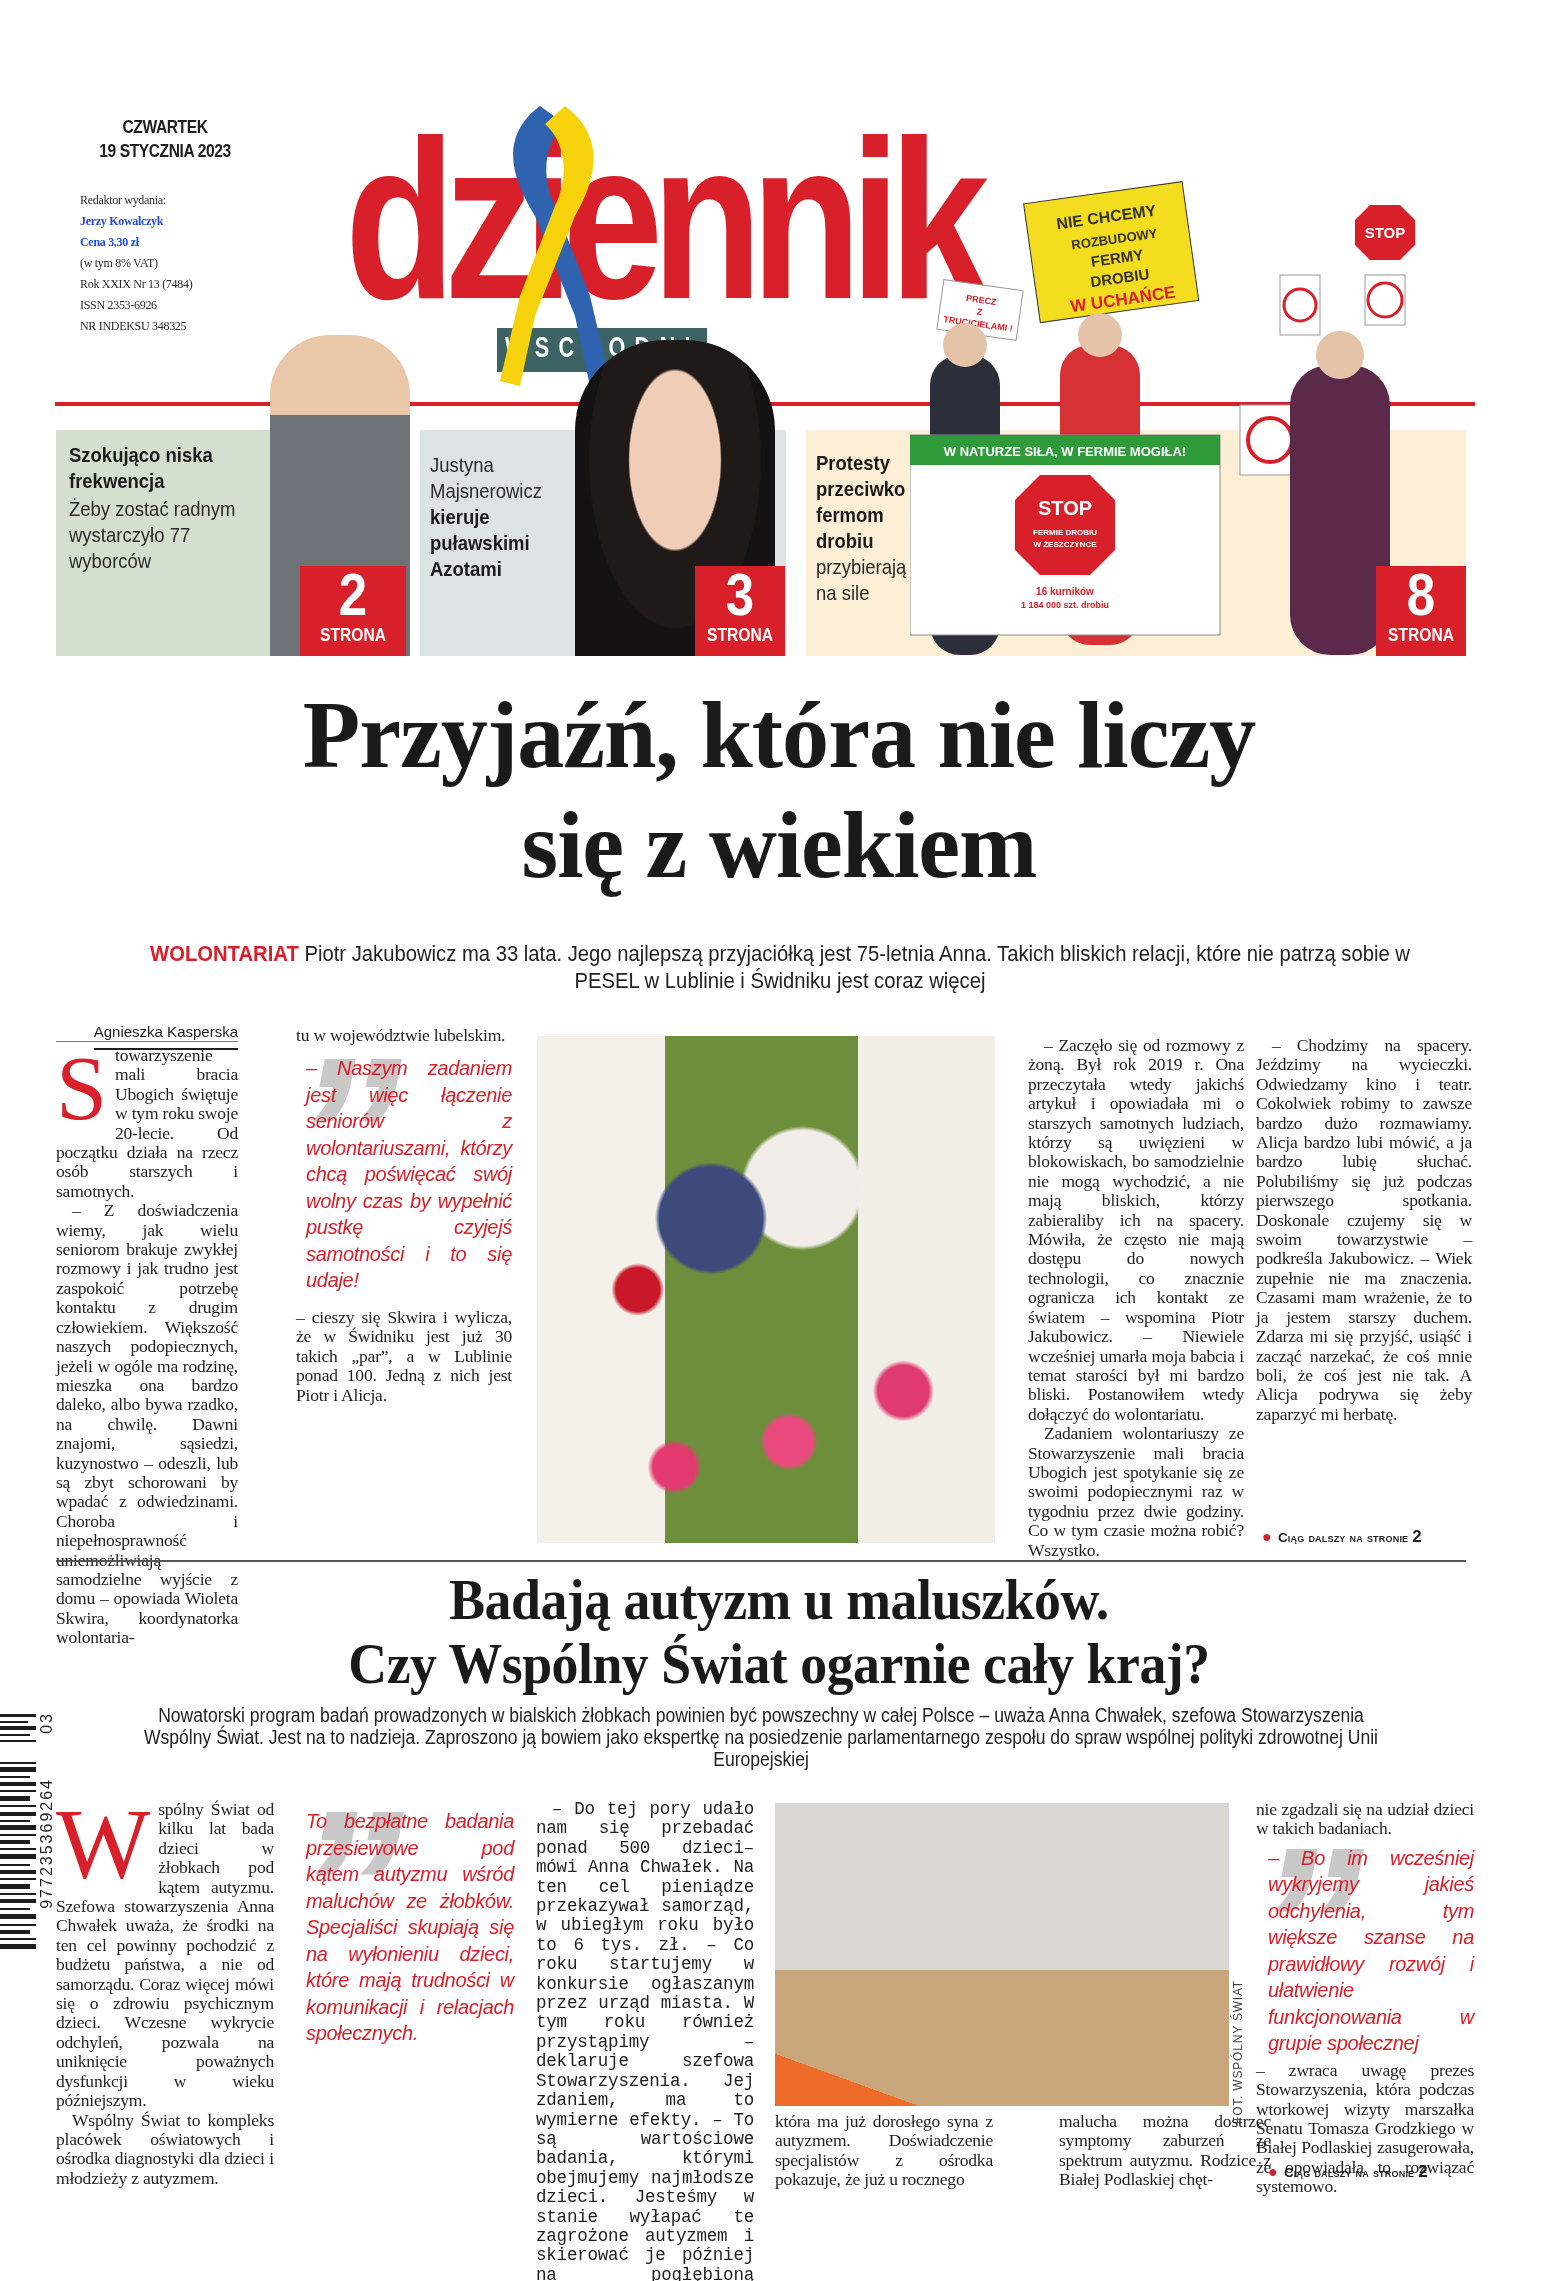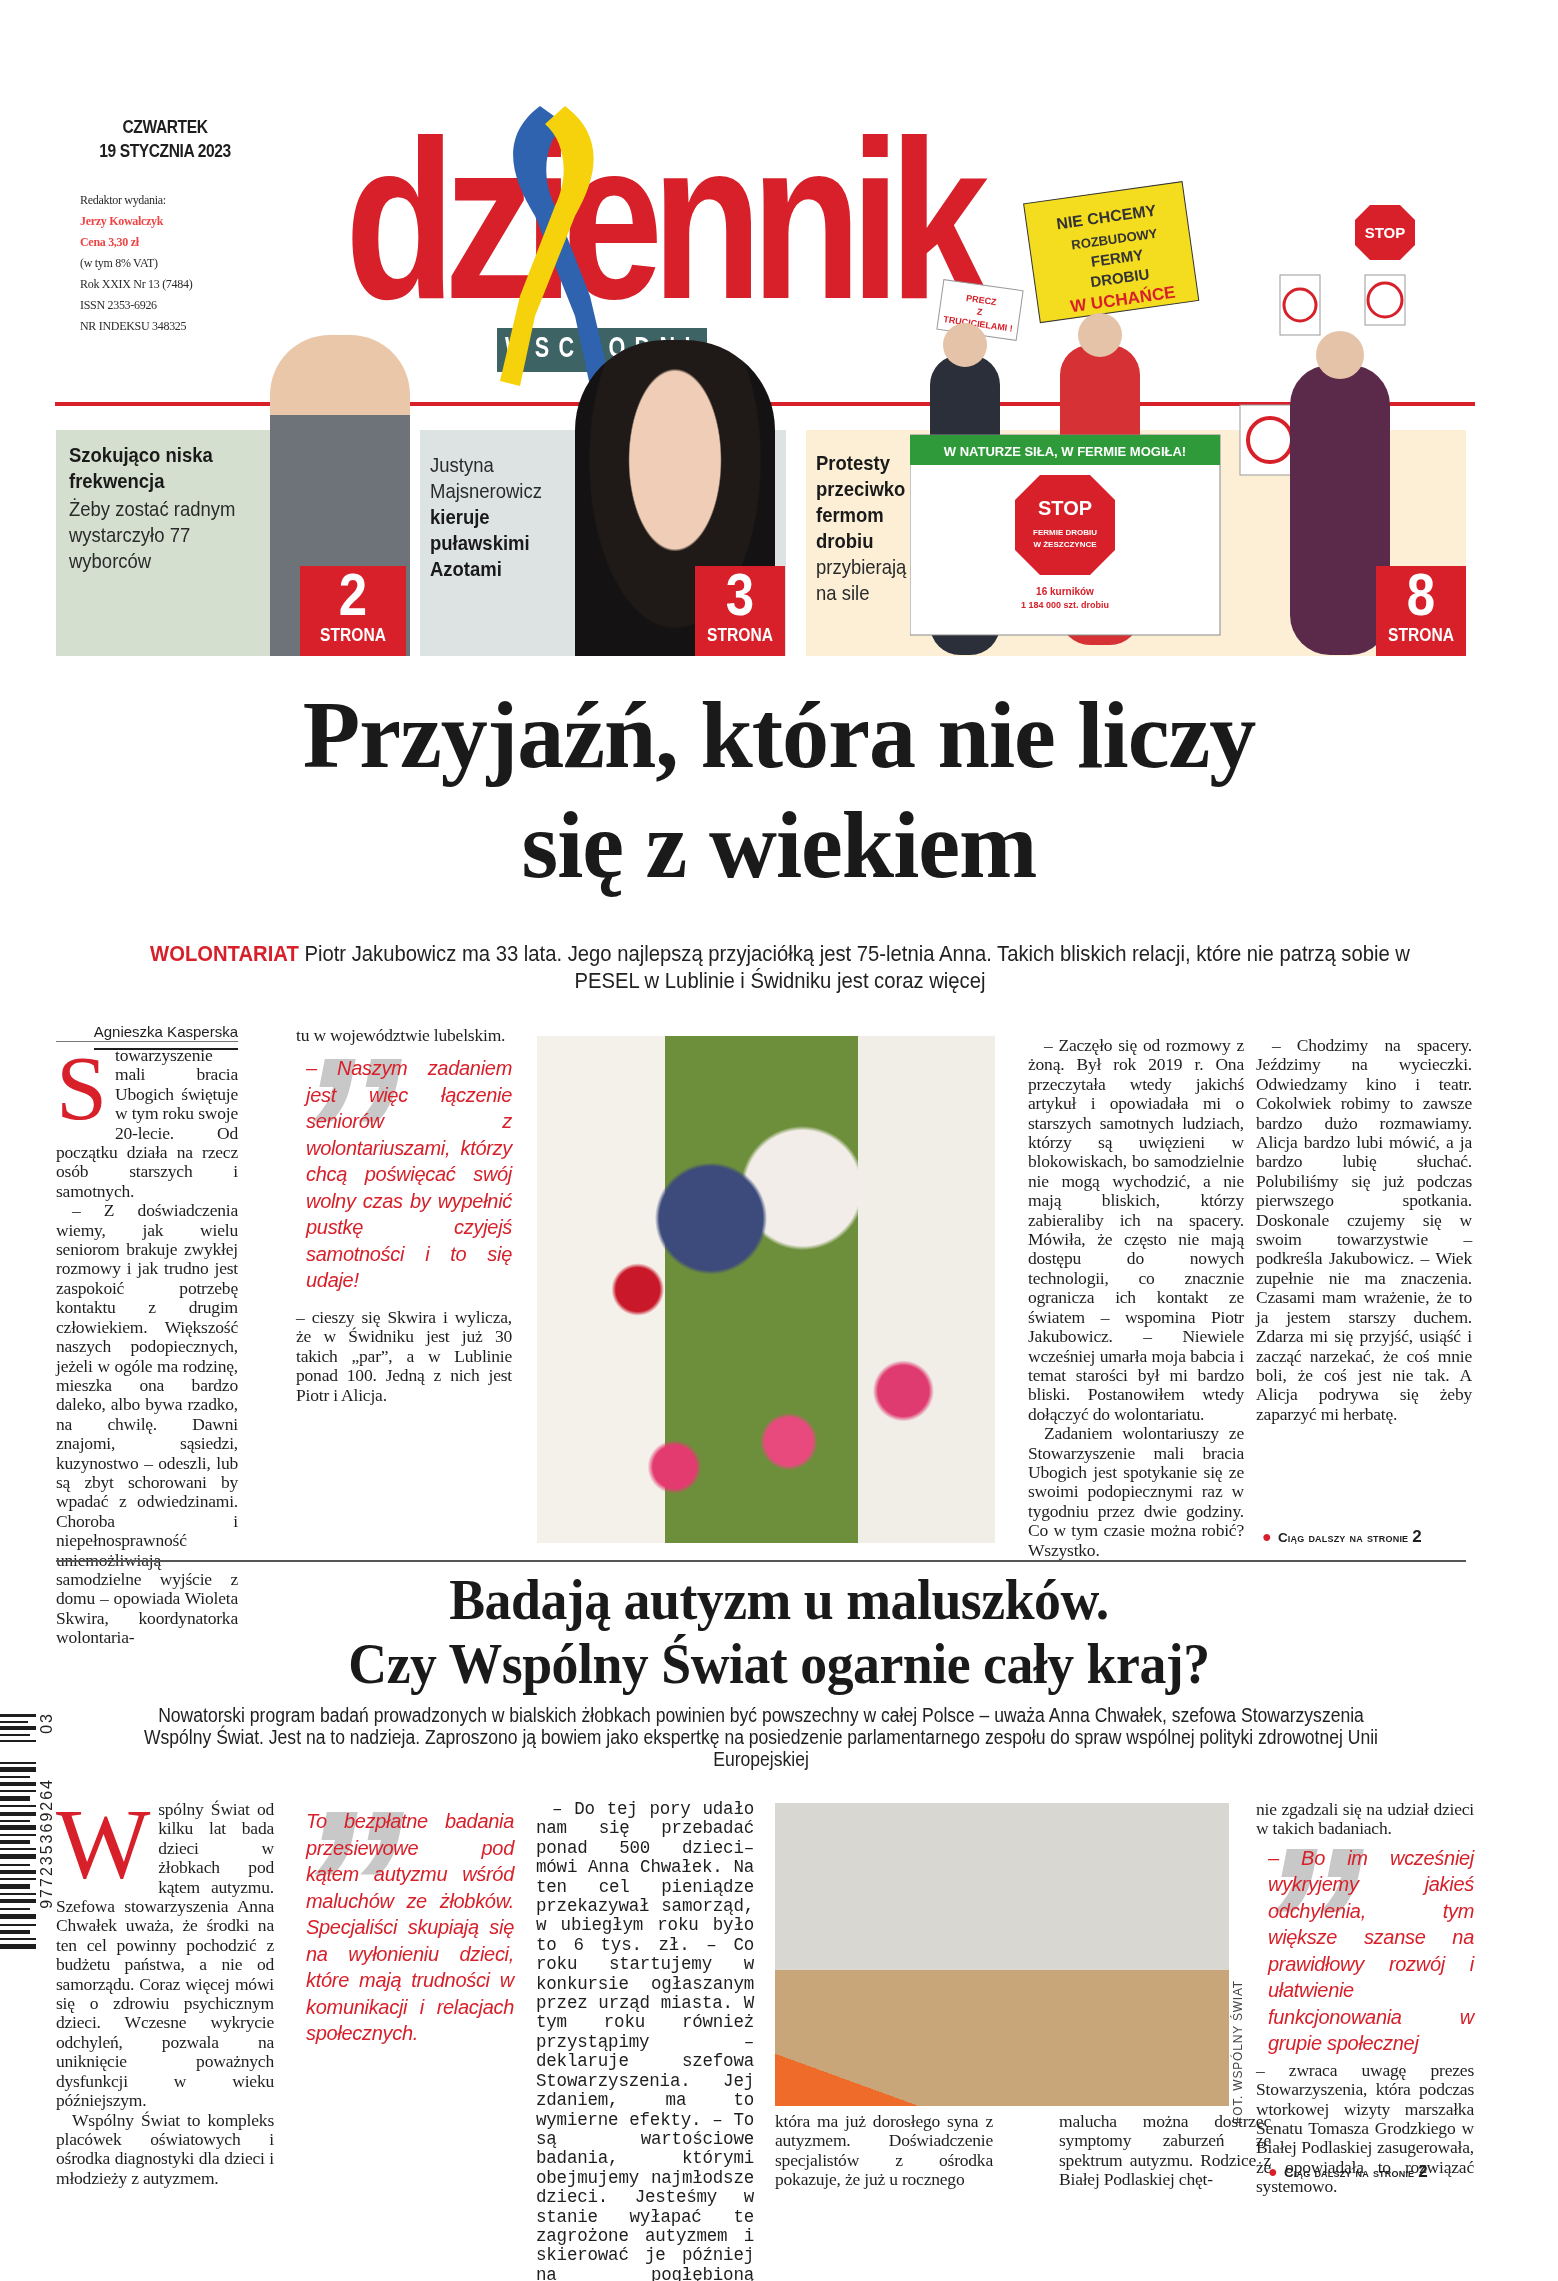--- a/index.html
+++ b/index.html
@@ -4,21 +4,21 @@
 <style>
   * { box-sizing: border-box; margin: 0; padding: 0; }
   html, body { width: 1558px; height: 2281px; background: #ffffff; overflow: hidden; }
   body { position: relative; font-family: "Liberation Serif", serif; color: #1e1e1e; }
 
   .abs { position: absolute; }
 
   
   .date-block { left: 70px; top: 115px; width: 190px; text-align: center; font-family: "Liberation Sans", sans-serif; font-weight: bold; font-size: 19px; line-height: 24px; letter-spacing: -0.5px; transform: scaleX(0.82); transform-origin: center top; }
   .meta-block { left: 80px; top: 190px; font-family: Liberation Serif, serif; font-size: 12px; line-height: 21px; color: #2a2a2a; letter-spacing: -0.3px; }
-  .meta-block .b { font-weight: bold; color: #ef4444; }
+  .meta-block .b { font-weight: bold; color: #1d4ed8; }
 
   .logo { left: 345px; top: 120px; font-family: "Liberation Sans", sans-serif; font-weight: bold; font-size: 226px; line-height: 200px; color: #d7202a; letter-spacing: -14px; transform: scaleX(0.80); transform-origin: left top; white-space: nowrap; }
   .ribbon { left: 480px; top: 96px; width: 150px; height: 300px; }
   .wschodni { left: 497px; top: 328px; width: 130px; height: 44px; background: #3d6364; }
   .wschodni2 { left: 627px; top: 328px; width: 80px; height: 44px; background: #3d6364; }
   .wschodni-text { left: 505px; top: 330px; font-family: "Liberation Sans", sans-serif; font-weight: bold; color: #fff; font-size: 30px; letter-spacing: 13px; transform: scaleX(0.72); transform-origin: left top; white-space: nowrap; }
   .mast-rule { left: 55px; top: 402px; width: 1420px; height: 4px; background: #d7202a; }
 
   
   .teaser { top: 430px; height: 226px; }

